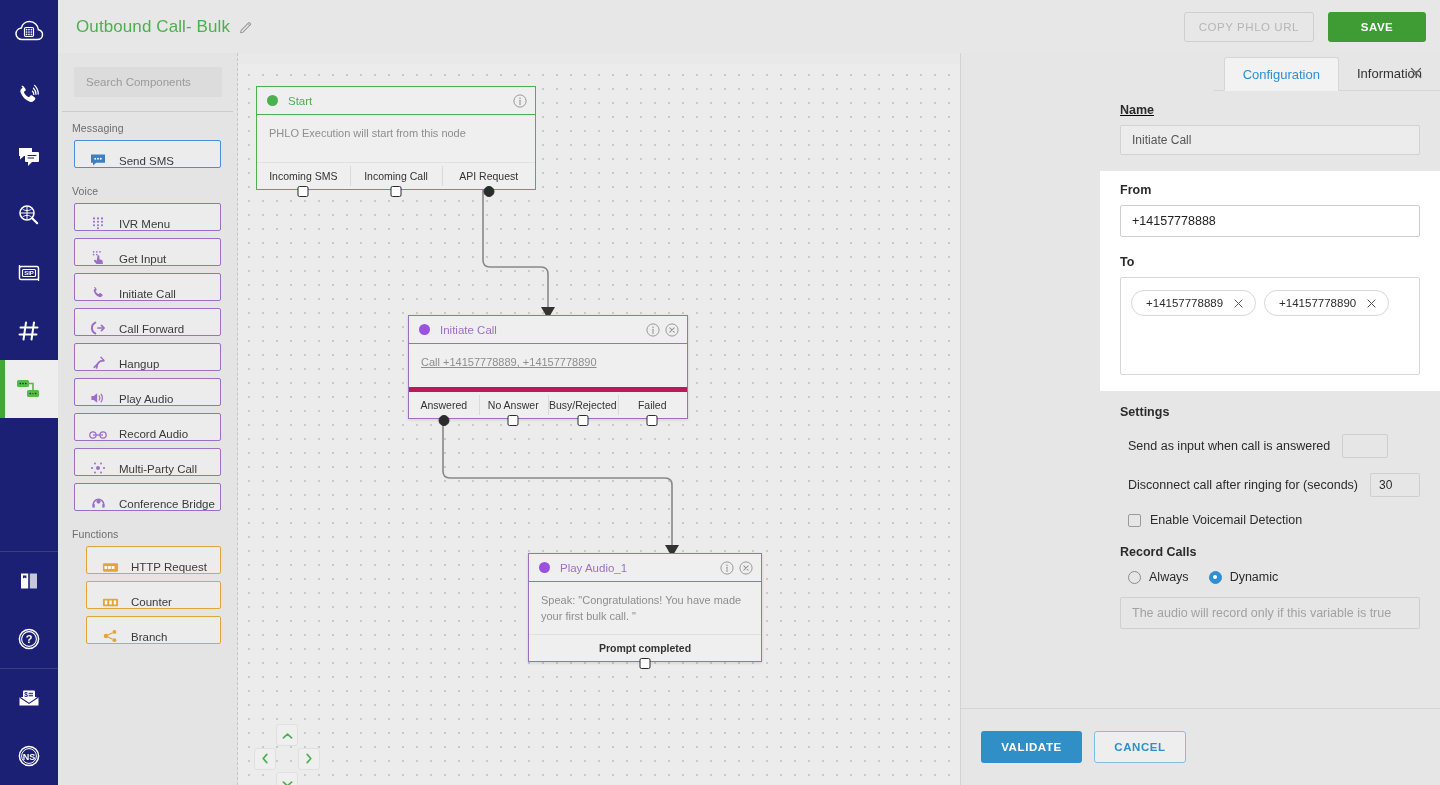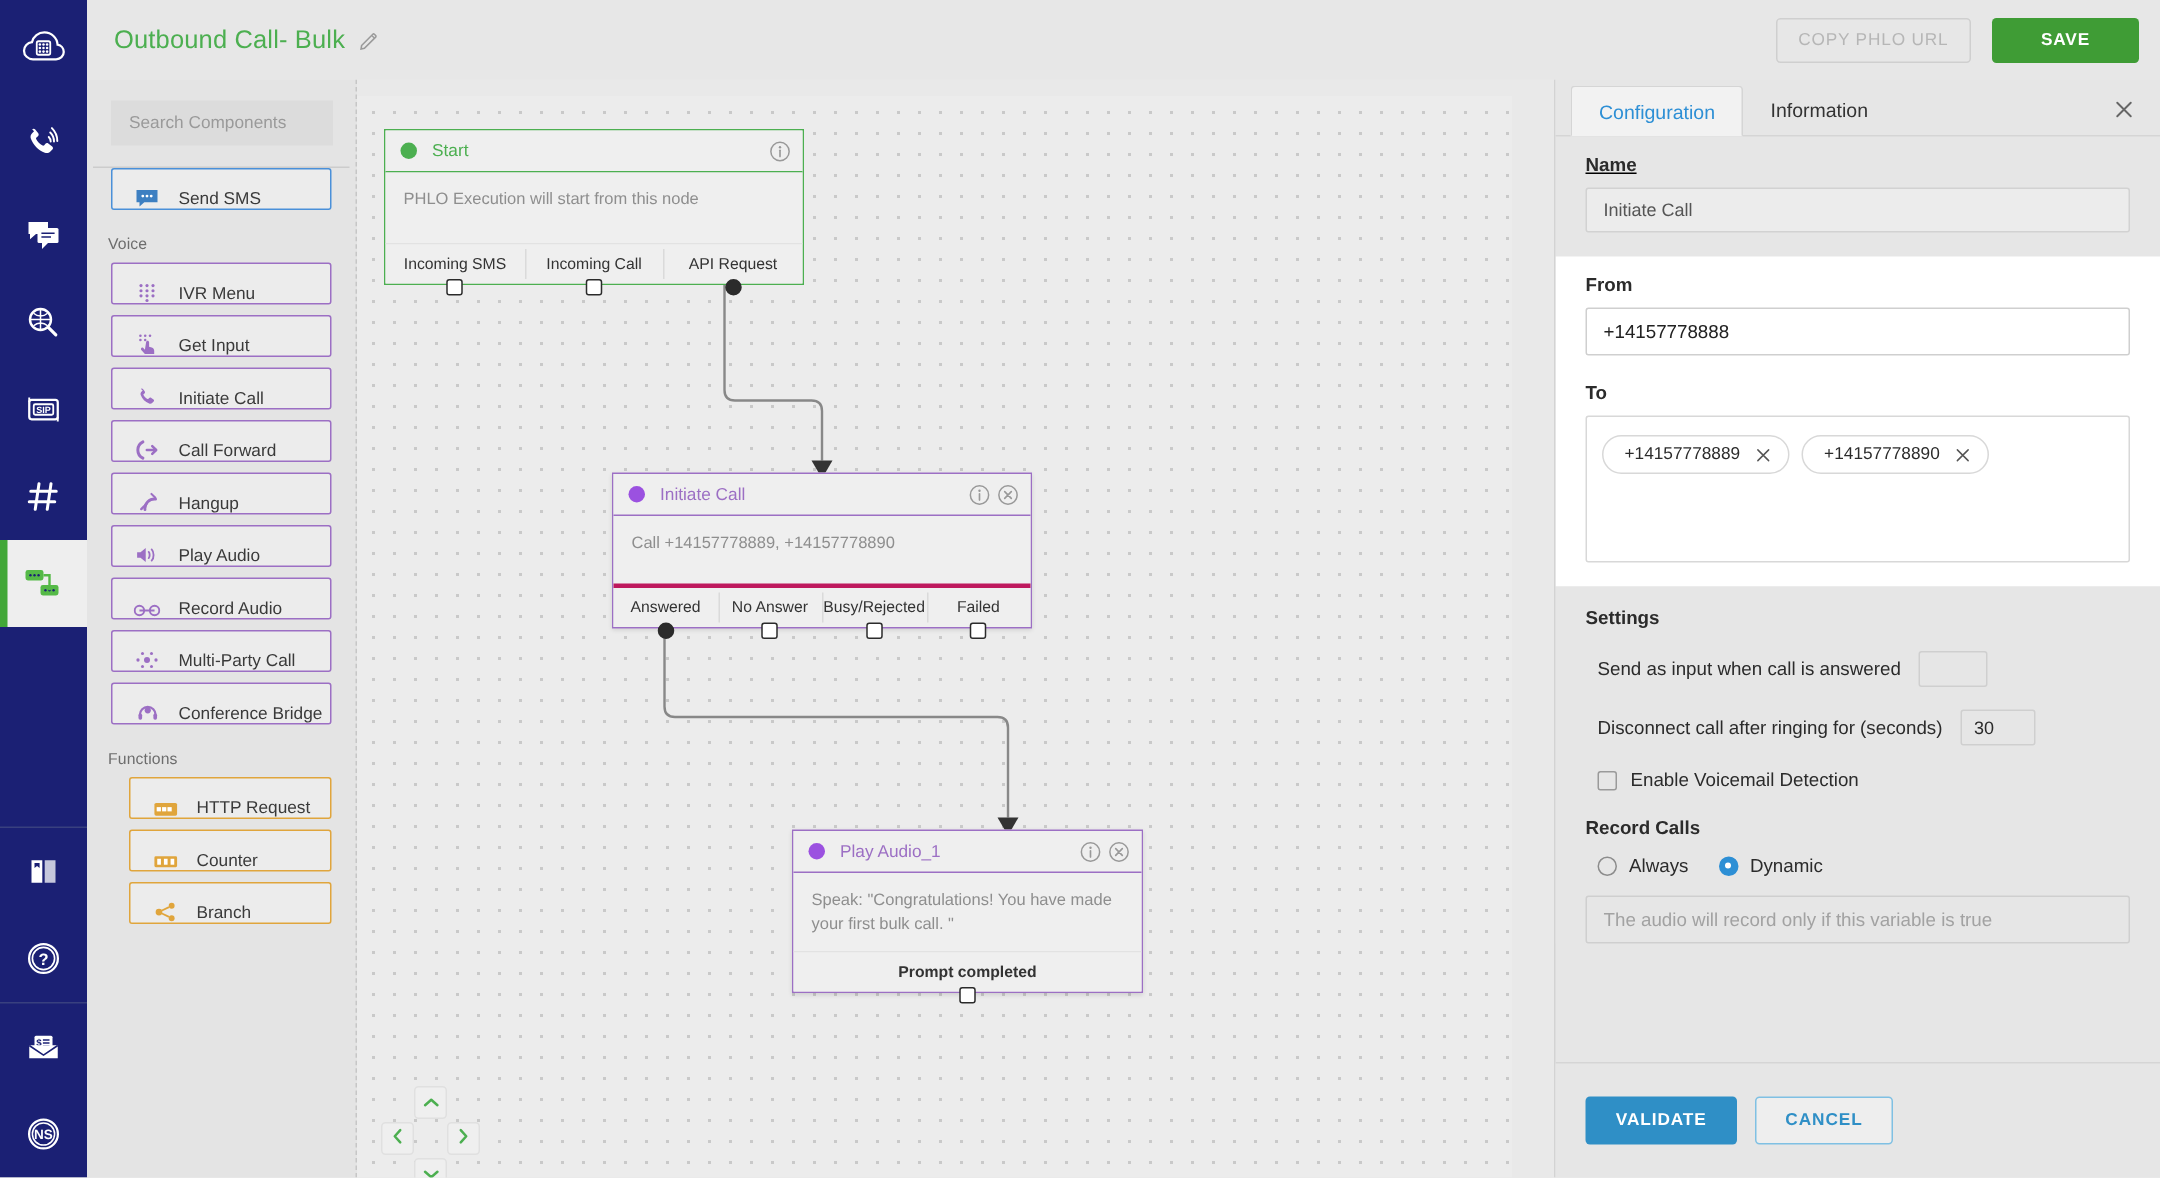--- a/index.html
+++ b/index.html
@@ -132,21 +132,21 @@
   #node-start .node-body { min-height: 48px; border-bottom: 1px solid #e2e2e2; }
 
   
   #node-initiate {
     left: 170px; top: 251px; width: 280px;
     border: 1px solid #9c6fc4; box-shadow: 0 1px 3px rgba(0,0,0,.12);
   }
   #node-initiate .node-hdr { border-bottom: 1px solid #9c6fc4; }
   #node-initiate .node-dot { background: #9b51e0; }
   #node-initiate .node-title { color: #9c6fc4; }
-  #node-initiate .node-body { min-height: 48px; border-bottom: 3px solid #be185d; }
+  #node-initiate .node-body { min-height: 48px; border-bottom: 5px solid #be185d; text-decoration: underline; }
 
   
   #node-play {
     left: 290px; top: 489px; width: 234px;
     border: 1px solid #9c6fc4; box-shadow: 0 1px 3px rgba(0,0,0,.12);
   }
   #node-play .node-hdr { border-bottom: 1px solid #9c6fc4; }
   #node-play .node-dot { background: #9b51e0; }
   #node-play .node-title { color: #9c6fc4; }
   #node-play .node-body { min-height: 40px; border-bottom: 1px solid #e2e2e2; }
@@ -161,23 +161,23 @@
     border: 1px solid #e0e0e0; border-radius: 3px;
     display: flex; align-items: center; justify-content: center; cursor: pointer;
   }
   .navbtn.up { left: 22px; top: 0; }
   .navbtn.left { left: 0; top: 24px; }
   .navbtn.right { left: 44px; top: 24px; }
   .navbtn.down { left: 22px; top: 48px; }
 
   
   .rpanel {
-    position: absolute; right: 0; top: 53px; width: 404px; height: 732px;
+    position: absolute; right: 0; top: 53px; width: 480px; height: 732px;
     background: #e6e6e6; border-left: 1px solid #d3d3d3;
-    display: flex; flex-direction: column;
+    display: flex; flex-direction: column; align-items: flex-end;
   }
   .tabs {
     height: 38px; display: flex; align-items: flex-end; position: relative;
     background: #e6e6e6; border-bottom: 1px solid #d5d5d5;
     padding-left: 10px;
   }
   .tab {
     height: 34px; padding: 0 18px; display:flex; align-items:center;
     font-size: 13px; color: #333; cursor: pointer; border-radius: 3px 3px 0 0;
   }
@@ -432,20 +432,21 @@
     <div class="btn-copy">COPY PHLO URL</div>
     <div class="btn-save">SAVE</div>
   </div>
 
   <div class="components">
     <div class="search-wrap">
       <input class="search-input" type="text" placeholder="Search Components" style="">
     </div>
     <div class="sec-divider"></div>
 
+    <div class="group-label">Messaging</div>
     <div class="comp-list">
       <div class="comp blue">
         <span class="ci">
           <svg width="16" height="14" viewBox="0 0 16 14" fill="none">
             <path d="M1 1.6h14v8.2H6.2L3 12.6v-2.8H1z" fill="#3d7fc1"></path>
             <g fill="#fff">
                 <circle cx="5.2" cy="5.7" r=".95"></circle>
                 <circle cx="8" cy="5.7" r=".95"></circle>
                 <circle cx="10.8" cy="5.7" r=".95"></circle>
               </g>

